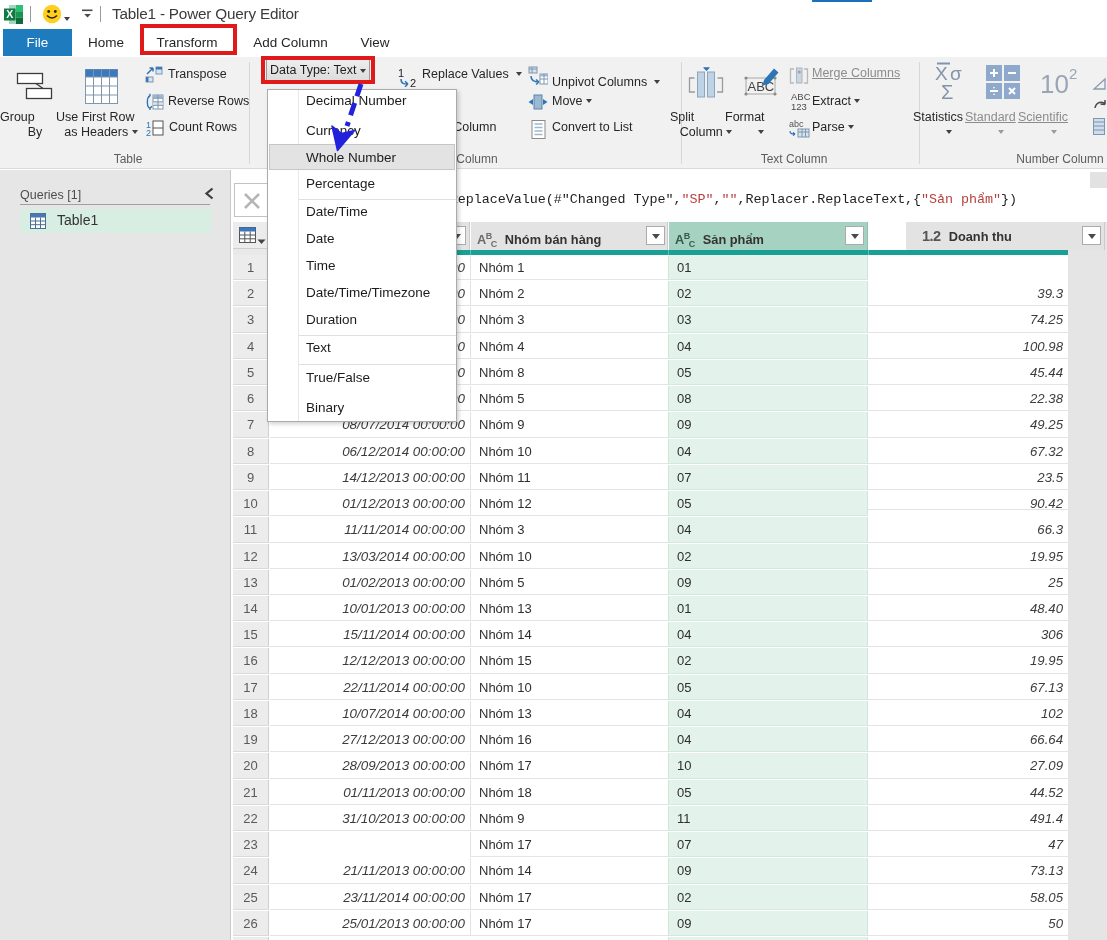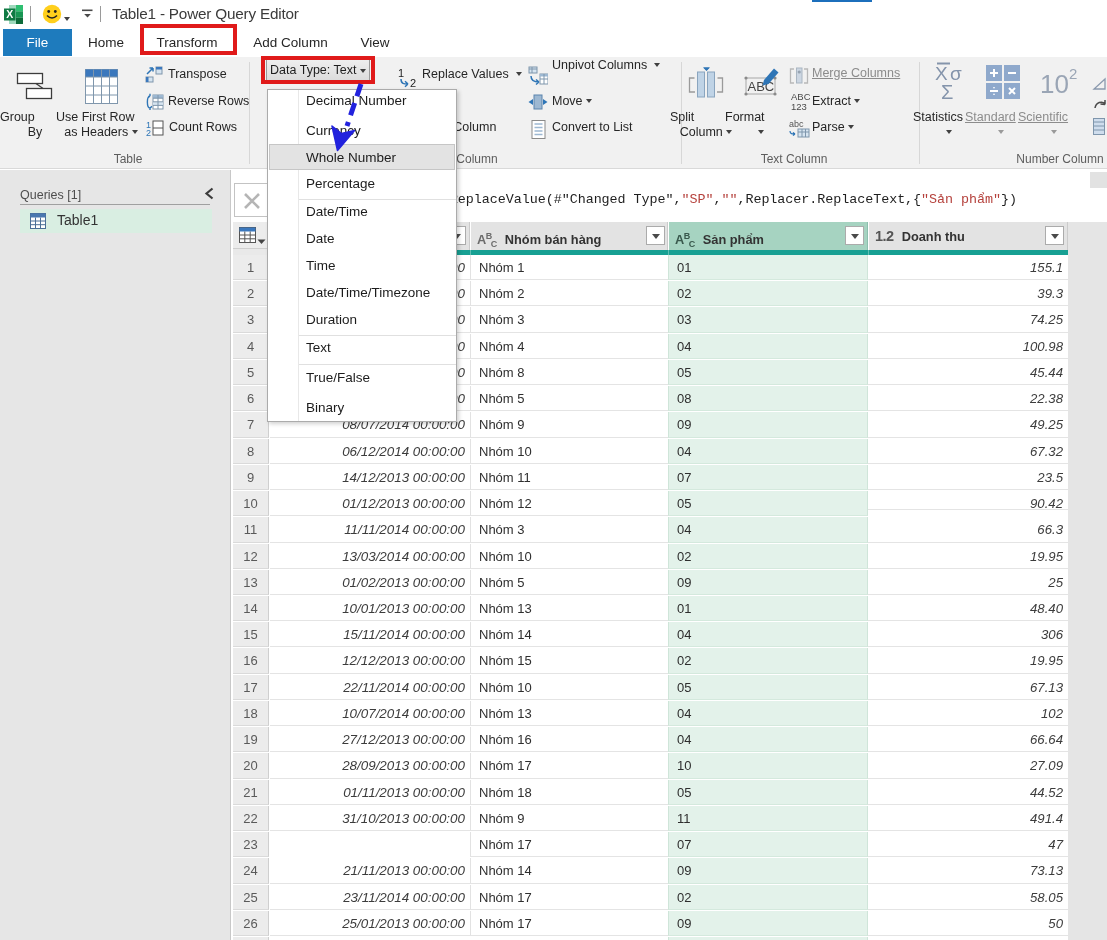--- a/index.html
+++ b/index.html
@@ -198,21 +198,21 @@
   <div class="btntext" style="left:422px;top:63px">Pivot Column</div>
 
   <svg class="icon" style="left:528px;top:9px" width="20" height="20" viewBox="0 0 20 20">
     <rect x="1" y="1" width="8" height="6" fill="#d6e4f0" stroke="#7f96ac"></rect>
     <path d="M1 3 H9 M4 1 V7" stroke="#7f96ac"></path>
     <path d="M3 10 C3 15 7 16 11 16 M11 16 L8 13.5 M11 16 L8 18.5" stroke="#2e75b6" stroke-width="1.5" fill="none"></path>
     <rect x="12" y="8" width="8" height="10" fill="#fff" stroke="#7f96ac"></rect>
     <rect x="12" y="8" width="8" height="2.5" fill="#9db8d2"></rect>
     <path d="M12 13 H20 M16 8 V18" stroke="#7f96ac"></path>
   </svg>
-  <div class="btntext" style="left:552px;top:1px">Unpivot Columns&nbsp; <span class="caret"></span></div>
+  <div class="btntext" style="left:552px;top:18px">Unpivot Columns&nbsp; <span class="caret"></span></div>
 
   <svg class="icon" style="left:528px;top:36px" width="20" height="20" viewBox="0 0 20 20">
     <rect x="6" y="2" width="8" height="14" fill="#9db8d2" stroke="#5b84ad"></rect>
     <path d="M0.5 9 L5 6 V12 Z" fill="#2e75b6"></path>
     <path d="M19.5 9 L15 6 V12 Z" fill="#2e75b6"></path>
   </svg>
   <div class="btntext" style="left:552px;top:37px">Move <span class="caret"></span></div>
 
   <svg class="icon" style="left:531px;top:63px" width="15" height="19" viewBox="0 0 15 19">
     <rect x="1" y="0.5" width="13" height="18" fill="#fff" stroke="#8a8a8a"></rect>
@@ -335,21 +335,21 @@
 
 <div class="hdr" style="left:270px;width:200px;padding-left:6px"><span class="abc">A<span class="b">B</span><span class="c">C</span></span>
   <div class="fbtn" style="left:177px"></div>
 </div>
 <div class="hdr" style="left:471px;width:197px;padding-left:6px"><span class="abc">A<span class="b">B</span><span class="c">C</span></span><span class="htxt">Nhóm bán hàng</span>
   <div class="fbtn" style="left:175px"></div>
 </div>
 <div class="hdr" style="left:669px;width:199px;padding-left:6px;background:#a6d3c1;border-right-color:#8cbfae"><span class="abc" style="color:#39584c">A<span class="b">B</span><span class="c">C</span></span><span class="htxt">Sản phẩm</span>
   <div class="fbtn" style="left:176px"></div>
 </div>
-<div class="hdr" style="left:869px;width:199px;padding-left:6px"><span style="font-size:14.5px;color:#555;letter-spacing:-0.5px">1.2</span><span class="htxt">Doanh thu</span>
+<div class="hdr" style="left:906px;width:199px;padding-left:16px"><span style="font-size:14.5px;color:#555;letter-spacing:-0.5px">1.2</span><span class="htxt">Doanh thu</span>
   <div class="fbtn" style="left:176px"></div>
 </div>
 <div id="selall">
   <svg class="abs" style="left:6px;top:5px" width="17" height="16" viewBox="0 0 17 16">
     <rect x="0.5" y="0.5" width="16" height="15" fill="#fff" stroke="#555"></rect>
     <rect x="0.5" y="0.5" width="16" height="4" fill="#3b78bd"></rect>
     <path d="M0.5 8 H16.5 M0.5 11.8 H16.5 M5.8 4.5 V15.5 M11.2 4.5 V15.5" stroke="#555"></path>
   </svg>
   <svg class="abs" style="left:24px;top:17px" width="9" height="7" viewBox="0 0 9 7">
     <path d="M0.5 0.5 L4.5 5 L8.5 0.5 Z" fill="#444"></path>
@@ -358,21 +358,20 @@
 <div id="tealgap"></div>
 <div id="tealline"></div>
 <div class="abs" style="left:470px;top:250px;width:1px;height:5px;background:#5fbfb4"></div>
 <div class="abs" style="left:668px;top:250px;width:1px;height:5px;background:#5fbfb4"></div>
 <div class="abs" style="left:868px;top:250px;width:1px;height:5px;background:#5fbfb4"></div>
 
 <div class="rnum" style="top:255px;height:25px">1</div>
 <div class="cdate" style="top:255px;height:25px">05/01/2013 00:00:00</div>
 <div class="cgrp" style="top:255px;height:25px">Nhóm 1</div>
 <div class="cprod" style="top:255px;height:25px">01</div>
-<div class="cval" style="top:255px;height:25px">155.1</div>
 <div class="rnum" style="top:281px;height:25px">2</div>
 <div class="cdate" style="top:281px;height:25px">06/01/2013 00:00:00</div>
 <div class="cgrp" style="top:281px;height:25px">Nhóm 2</div>
 <div class="cprod" style="top:281px;height:25px">02</div>
 <div class="cval" style="top:281px;height:25px">39.3</div>
 <div class="rnum" style="top:307px;height:26px">3</div>
 <div class="cdate" style="top:307px;height:26px">07/01/2013 00:00:00</div>
 <div class="cgrp" style="top:307px;height:26px">Nhóm 3</div>
 <div class="cprod" style="top:307px;height:26px">03</div>
 <div class="cval" style="top:307px;height:26px">74.25</div>

